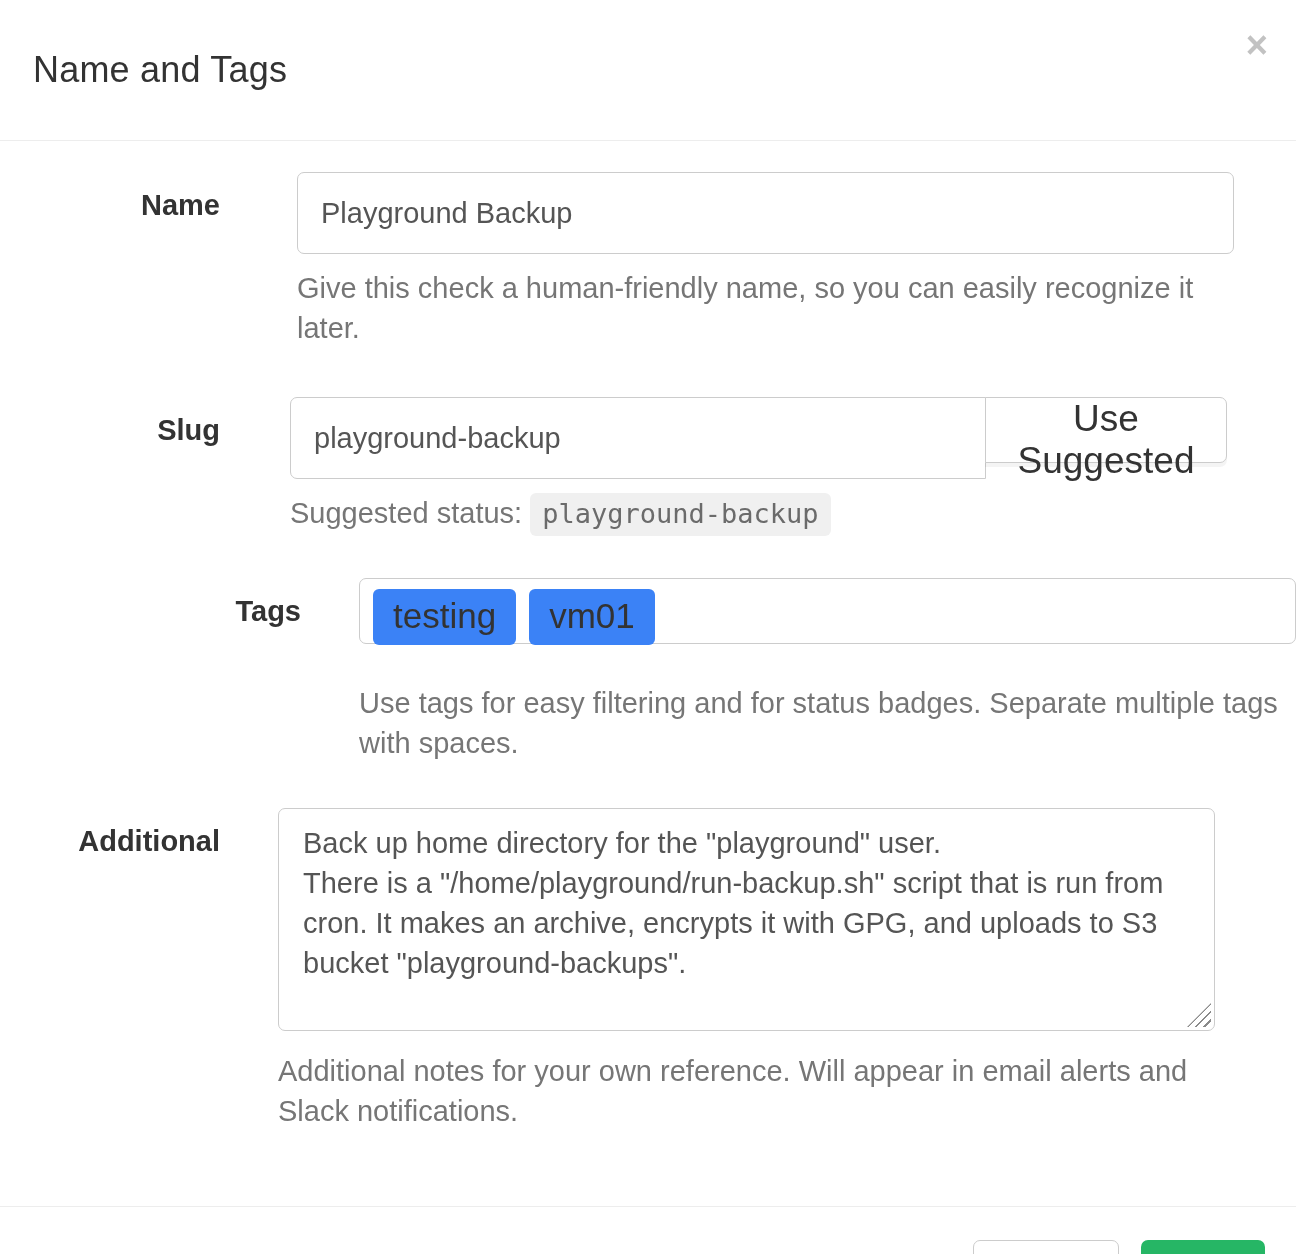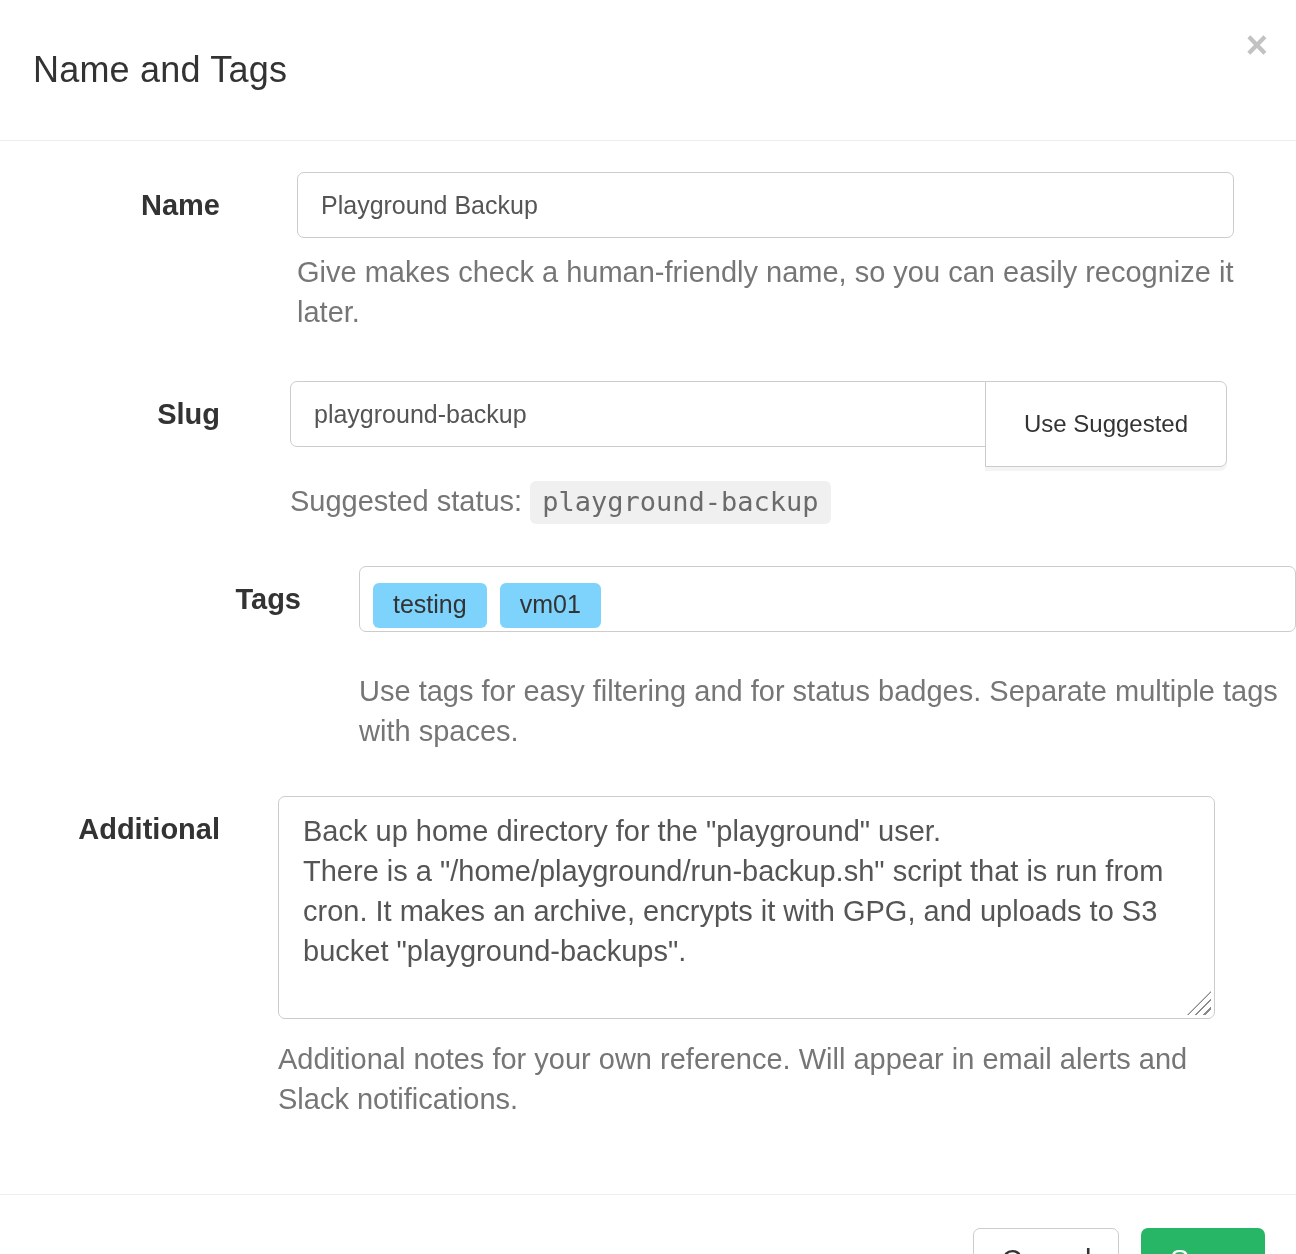--- a/index.html
+++ b/index.html
@@ -53,25 +53,25 @@
     text-align: right;
     padding: 17px 25px 0 0;
     font-size: 29px;
     font-weight: bold;
     color: #333;
   }
   .control { flex: 0 0 937px; margin-left: 33px; }
 
   .text-input {
     width: 100%;
-    height: 66px;
+    height: 82px;
     border: 1px solid #ccc;
     border-radius: 7px;
     padding: 0 23px;
-    font-size: 25px;
+    font-size: 29px;
     color: #555;
     font-family: "Liberation Sans", sans-serif;
     background: #fff;
     outline: none;
   }
 
   .help {
     margin-top: 14px;
     font-size: 29px;
     line-height: 40px;
@@ -81,26 +81,26 @@
   
   .input-group { display: flex; width: 100%; }
   .input-group .text-input {
     flex: 1 1 auto;
     border-top-right-radius: 0;
     border-bottom-right-radius: 0;
   }
   .suggest-btn {
     flex: 0 0 242px;
     margin-left: -1px;
-    height: 86px;
+    height: 66px;
     background: #fff;
     border: 1px solid #ccc;
     border-top-right-radius: 7px;
     border-bottom-right-radius: 7px;
-    font-size: 24px;
+    font-size: 37px;
     color: #333;
     font-family: "Liberation Sans", sans-serif;
     cursor: pointer;
     box-shadow: 0 4px 0 rgba(0,0,0,0.045);
   }
   .code-chip {
     font-family: "DejaVu Sans Mono", monospace;
     font-size: 27px;
     color: #6b6b6b;
     background: #f0f0f0;
@@ -116,24 +116,24 @@
     border: 1px solid #ccc;
     border-radius: 7px;
     background: #fff;
     display: flex;
     align-items: center;
     padding: 0 13px;
     gap: 13px;
     cursor: text;
   }
   .tag-chip {
-    background: #7dd3fc;
+    background: #3b82f6;
     border-radius: 6px;
     padding: 7px 20px 9px 20px;
-    font-size: 25px;
+    font-size: 35px;
     color: #333;
     margin-top: 12px;
   }
   .help-tags { margin-top: 39px; }
 
   
   .textarea-wrap { position: relative; width: 100%; }
   .description-area {
     width: 100%;
     height: 223px;
@@ -204,21 +204,21 @@
     <h2 class="modal-title">Name and Tags</h2>
     <button class="close-btn">×</button>
   </div>
 
   <div class="modal-body">
 
     <div class="form-row row-name">
       <label class="control-label">Name</label>
       <div class="control">
         <input type="text" class="text-input" value="Playground Backup" style="">
-        <p class="help">Give makes check a human-friendly name, so you can easily recognize it later.</p>
+        <p class="help">Give this check a human-friendly name, so you can easily recognize it later.</p>
       </div>
     </div>
 
     <div class="form-row row-slug">
       <label class="control-label">Slug</label>
       <div class="control">
         <div class="input-group">
           <input type="text" class="text-input" value="playground-backup" style="">
           <button class="suggest-btn">Use Suggested</button>
         </div>

